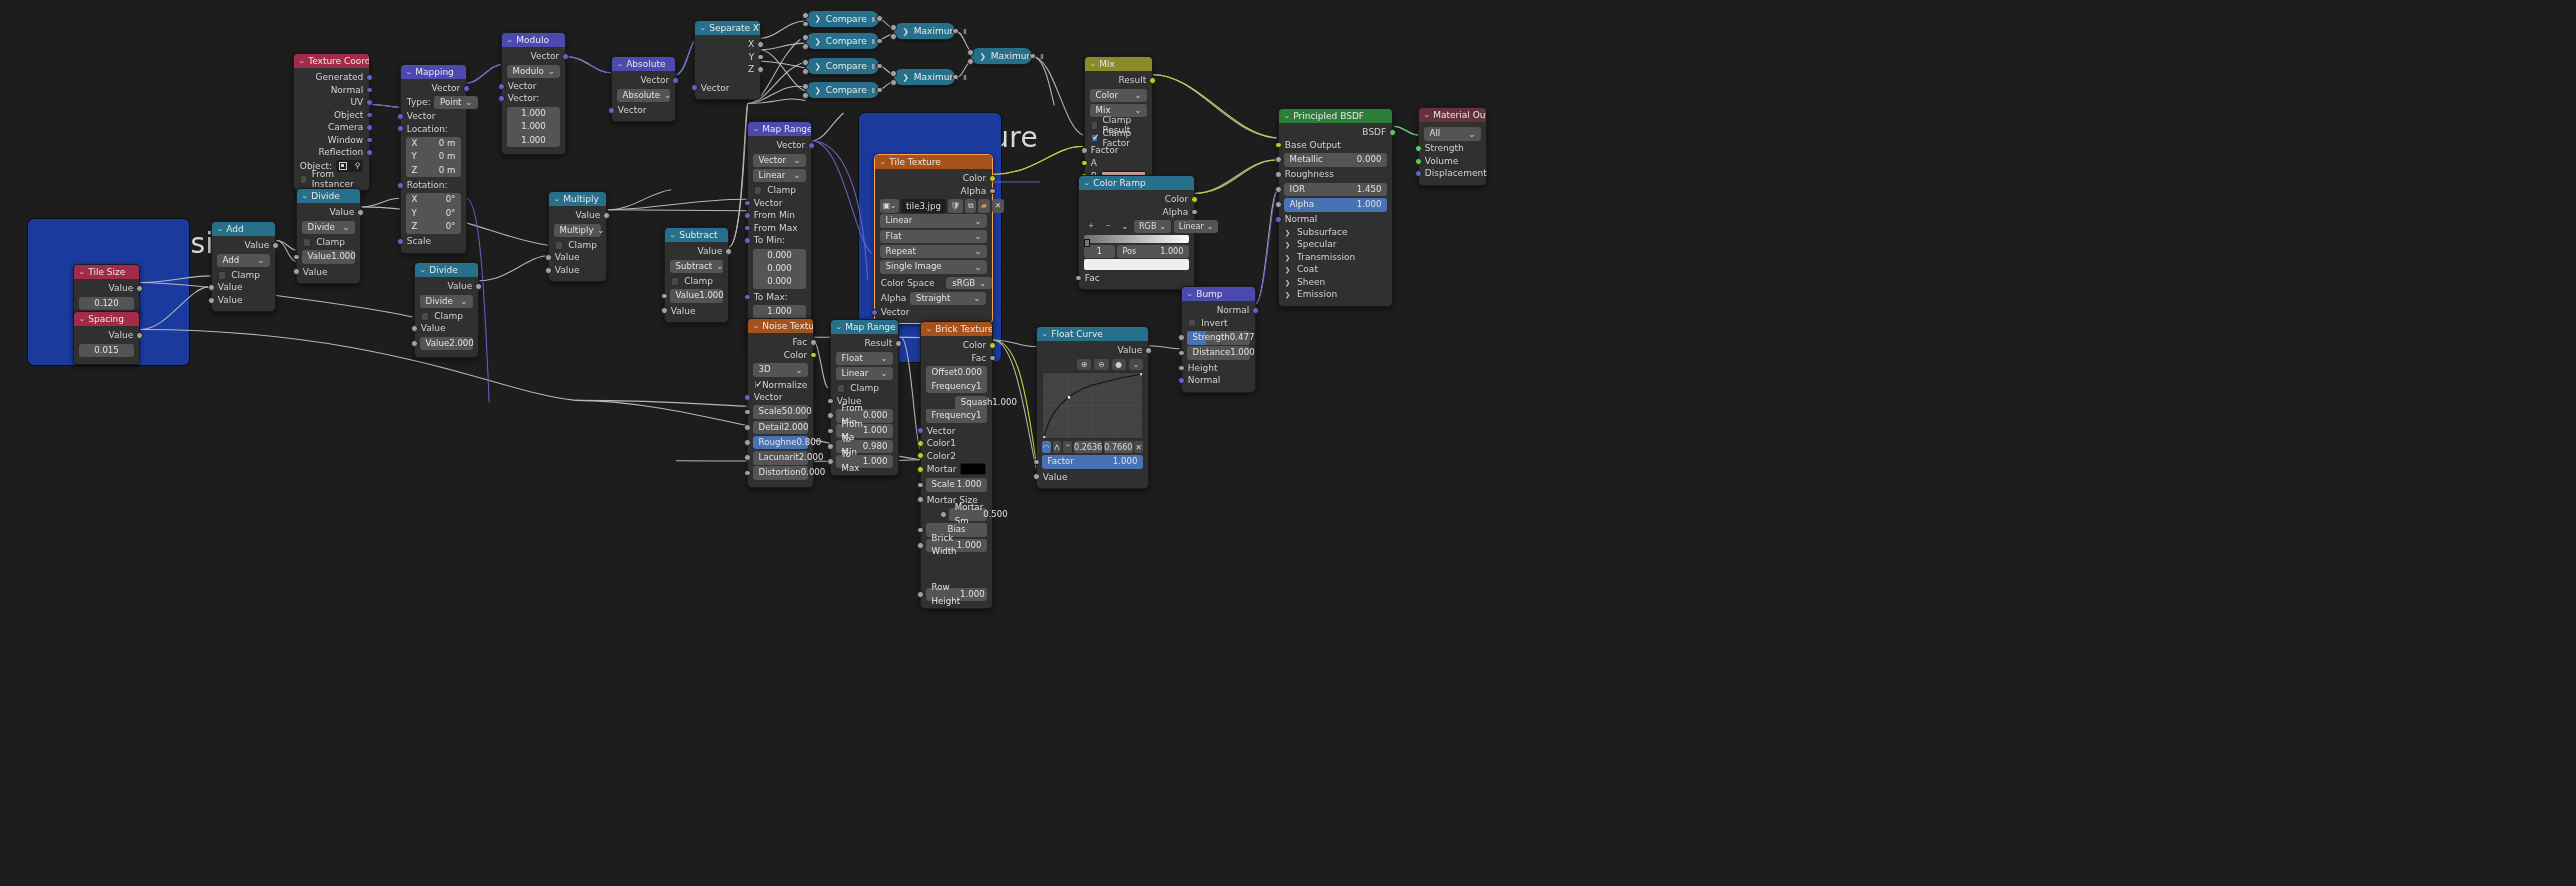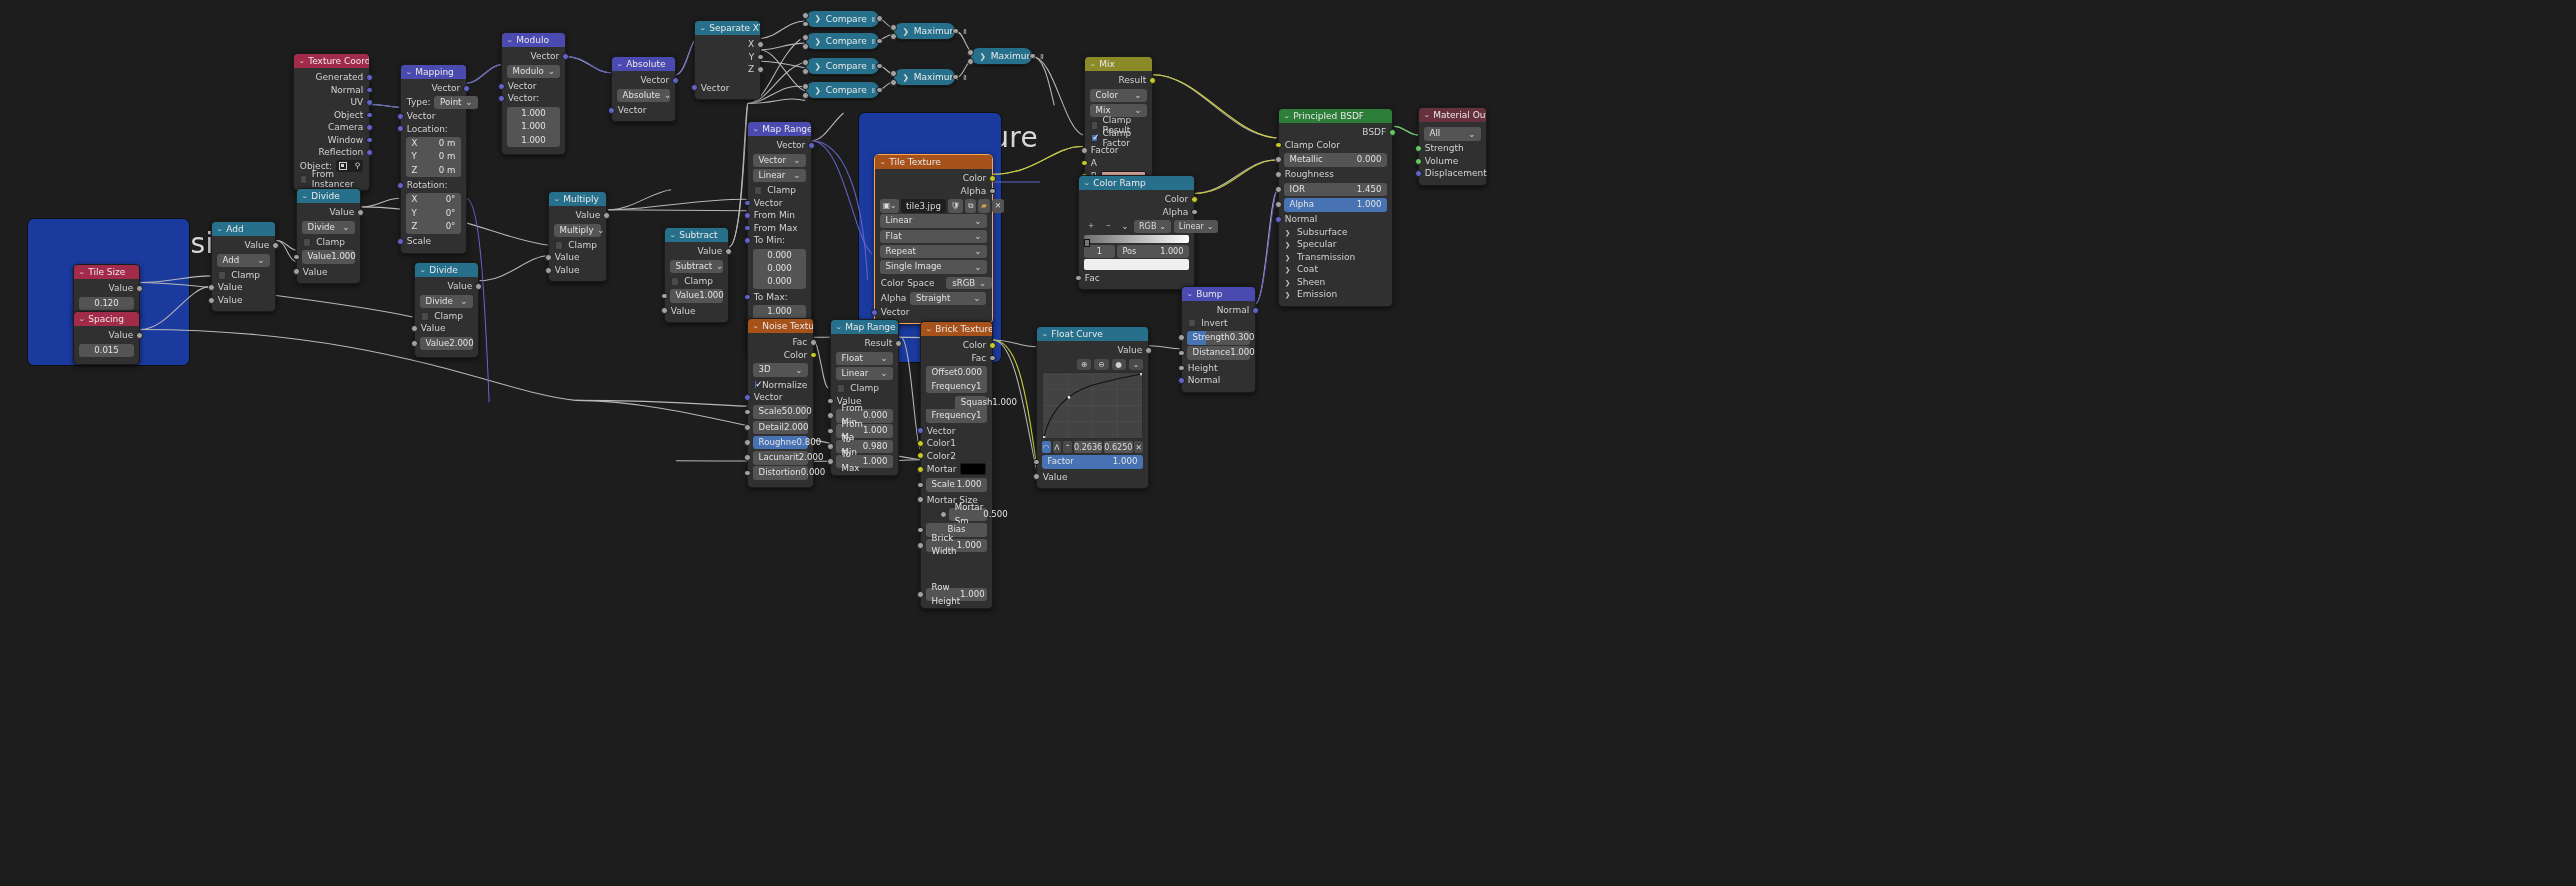--- a/index.html
+++ b/index.html
@@ -898,21 +898,21 @@
       <span class="chev">⌄</span>
       <span>Principled BSDF</span>
     </div>
     <div class="body">
       <div class="row r">
         <span class="lbl">BSDF</span>
         <span class="sock out s-shader"></span>
       </div>
       <div class="row l">
         <span class="sock in s-color"></span>
-        <span class="lbl">Clamp Color</span>
+        <span class="lbl">Base Output</span>
       </div>
       <div class="wdg num" style="position:relative;">
         <span class="sock in s-gray" style="left:-8.6px;"></span>
         <span class="nm">Metallic</span>
         <span class="nv">0.000</span>
       </div>
       <div class="row l">
         <span class="sock in s-gray"></span>
         <span class="lbl">Roughness</span>
       </div>
@@ -1193,21 +1193,21 @@
         </svg>
       </div>
       <div class="fc-bottom">
         <span class="ic act">◠</span>
         <span class="ic">Λ</span>
         <span class="ic">⌃</span>
         <span class="fv">
           <span>0.2636</span>
         </span>
         <span class="fv">
-          <span>0.6250</span>
+          <span>0.7660</span>
         </span>
         <span class="ic">✕</span>
       </div>
       <div class="wdg num hl" style="position:relative;">
         <span class="sock in s-gray" style="left:-8.6px;"></span>
         <span class="nm">Factor</span>
         <span class="nv">1.000</span>
       </div>
       <div class="row l">
         <span class="sock in s-gray"></span>
@@ -1226,21 +1226,21 @@
         <span class="lbl">Normal</span>
         <span class="sock out s-vec"></span>
       </div>
       <div class="chk">
         <span class="chkbox"></span>
         <span class="lbl">Invert</span>
       </div>
       <div class="wdg num" style="position:relative; background:linear-gradient(to right,#4772b3 0%,#4772b3 30%,#545454 30%,#545454 100%);">
         <span class="sock in s-gray" style="left:-8.6px;"></span>
         <span class="nm">Strength</span>
-        <span class="nv">0.300</span>
+        <span class="nv">0.477</span>
       </div>
       <div class="wdg num" style="position:relative;">
         <span class="sock in s-gray" style="left:-8.6px;"></span>
         <span class="nm">Distance</span>
         <span class="nv">1.000</span>
       </div>
       <div class="row l">
         <span class="sock in s-gray"></span>
         <span class="lbl">Height</span>
       </div>

